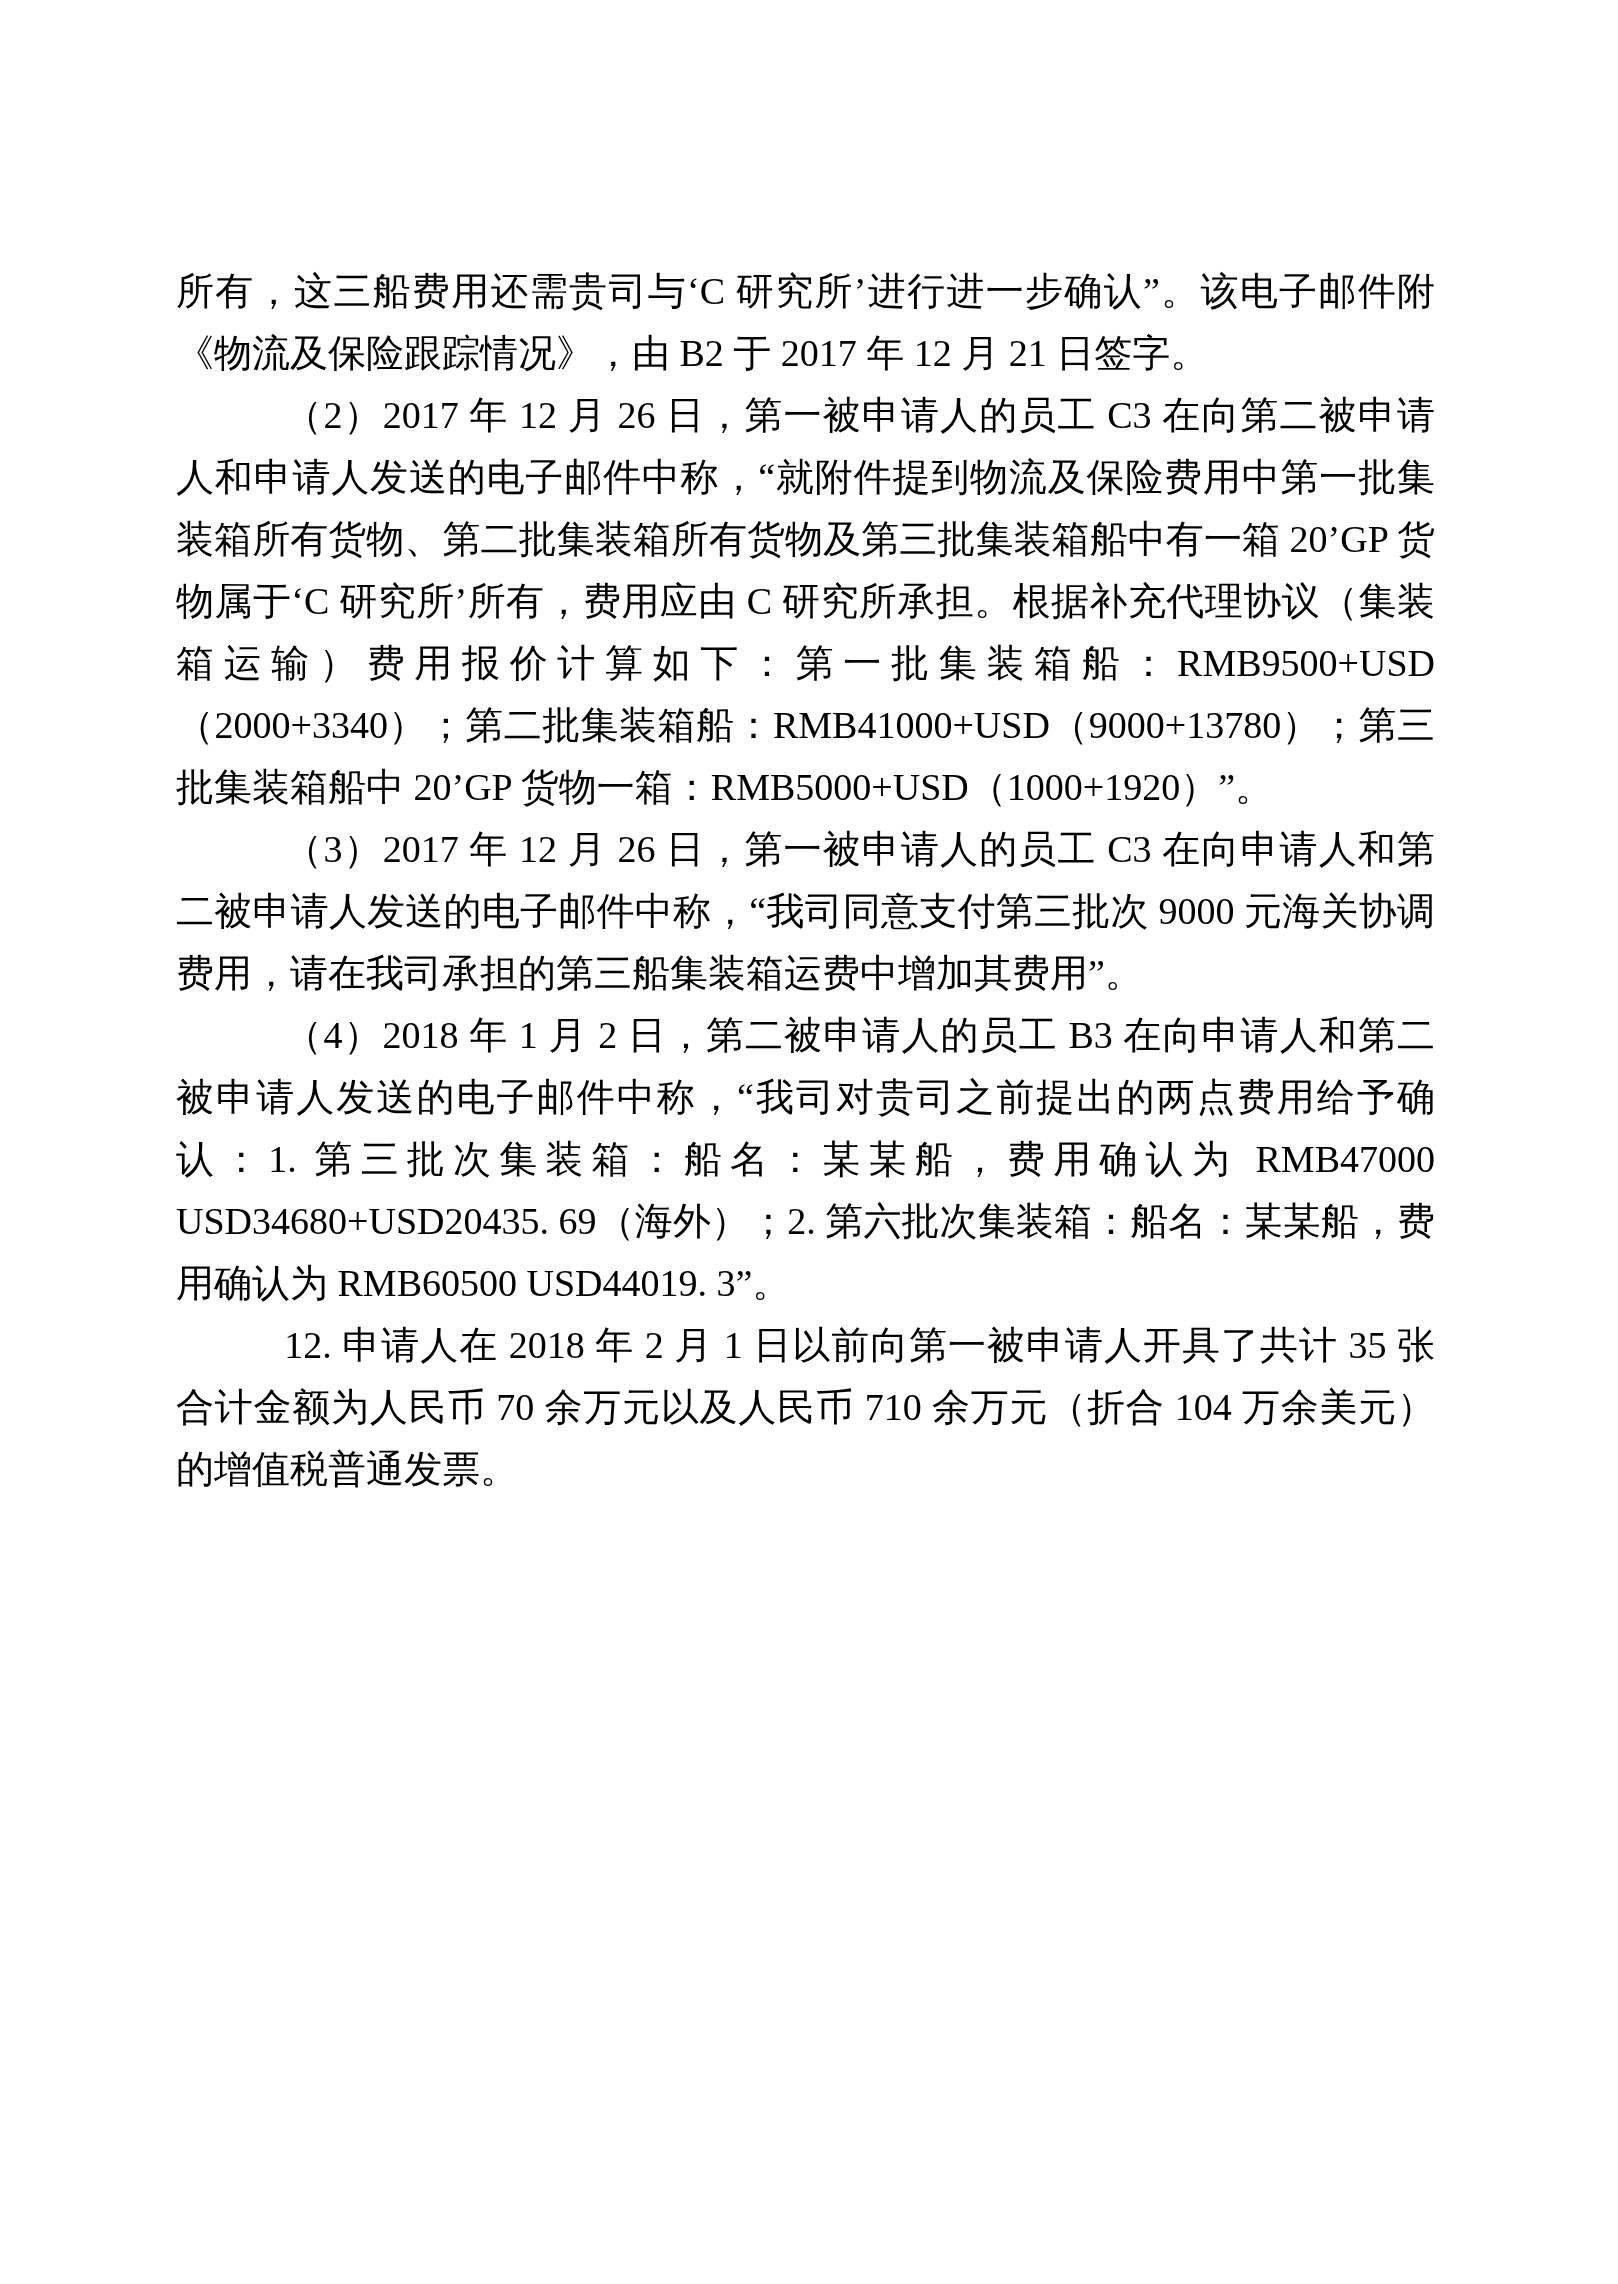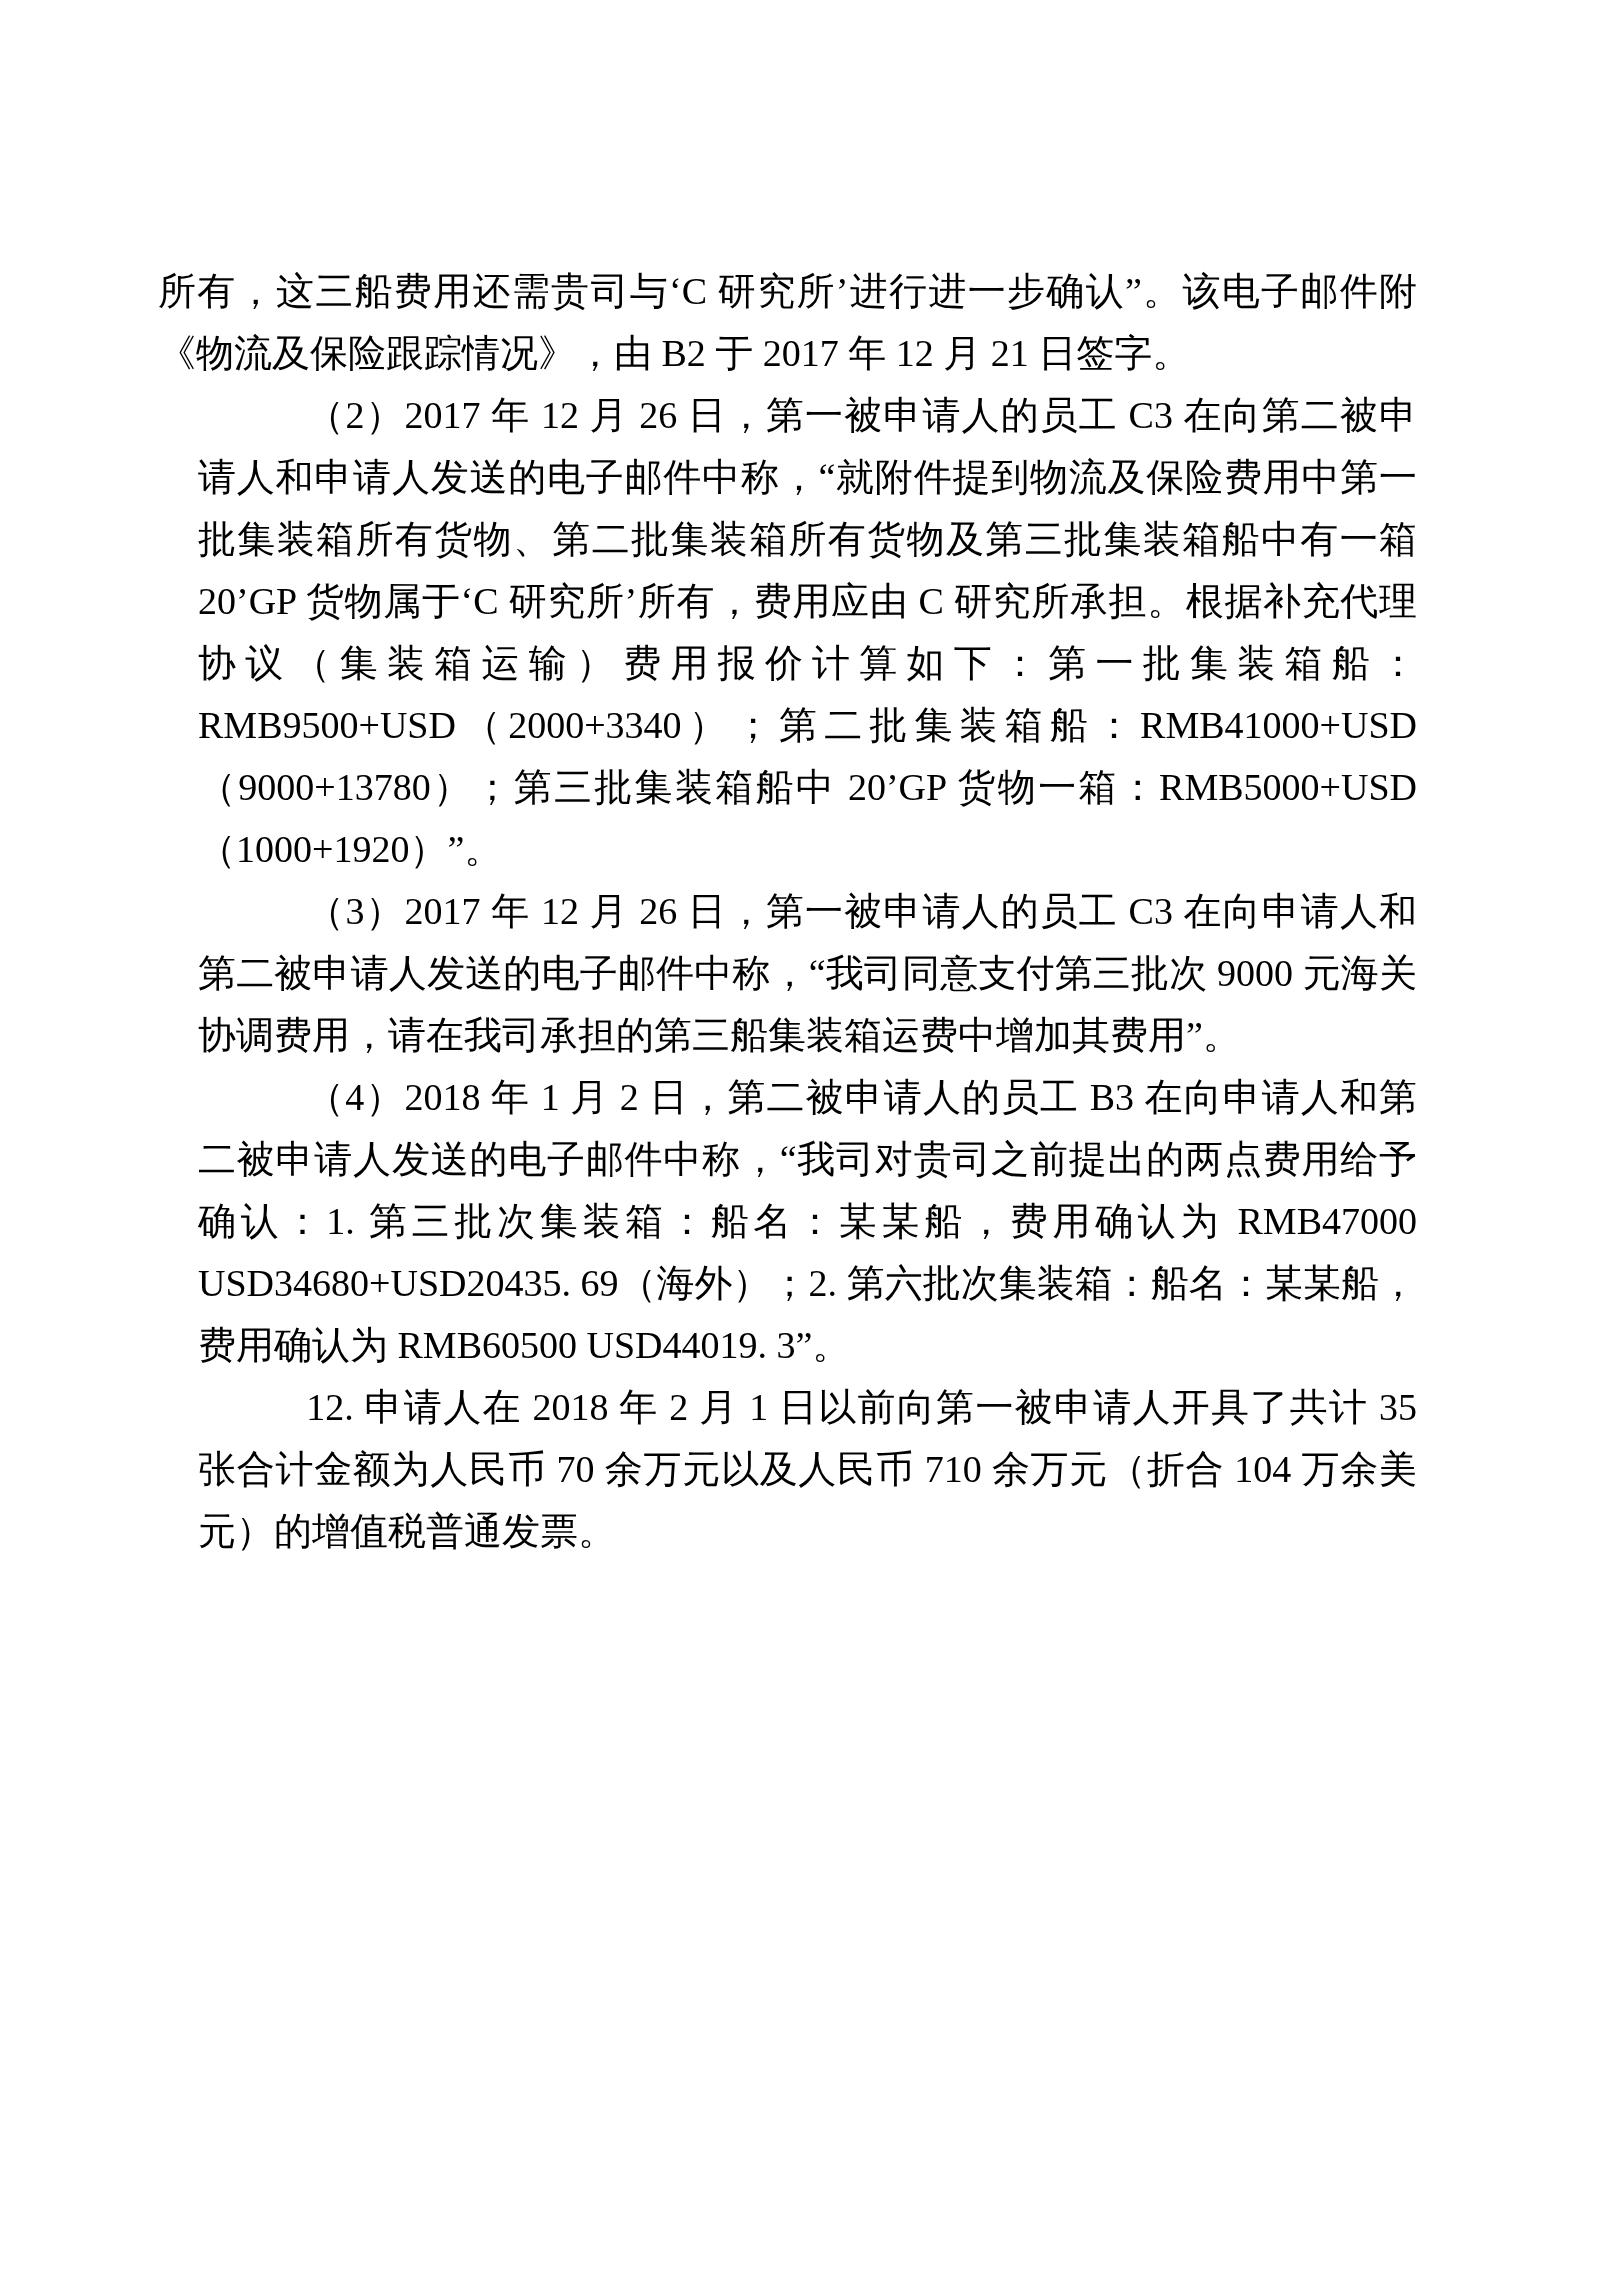--- a/index.html
+++ b/index.html
@@ -9,38 +9,37 @@
   }
   .page {
     position: relative;
     width: 1618px;
     height: 2284px;
     background: #ffffff;
     overflow: hidden;
   }
   .doc-body {
     position: absolute;
-    left: 158px;
+    left: 176px;
     top: 260px;
     width: 1259px;
     font-family: "Liberation Serif", "DejaVu Serif", serif;
     font-size: 38px;
     line-height: 62px;
     color: #000000;
     text-align: justify;
     text-justify: inter-ideograph;
   }
   .doc-body p.para {
     margin: 0;
     padding: 0;
     word-break: break-word;
   }
   .doc-body p.para.indent {
     text-indent: 2.85em;
-    margin-left: 40px;
   }
 </style>
 </head>
 <body style="background: rgb(255, 255, 255);">
 
 <main class="page">
   <section class="doc-body" style="color: rgb(0, 0, 0);">
       <p class="para">所有，这三船费用还需贵司与‘C 研究所’进行进一步确认”。该电子邮件附《物流及保险跟踪情况》，由 B2 于 2017 年 12 月 21 日签字。</p>
       <p class="para indent">（2）2017 年 12 月 26 日，第一被申请人的员工 C3 在向第二被申请人和申请人发送的电子邮件中称，“就附件提到物流及保险费用中第一批集装箱所有货物、第二批集装箱所有货物及第三批集装箱船中有一箱 20’GP 货物属于‘C 研究所’所有，费用应由 C 研究所承担。根据补充代理协议（集装箱运输）费用报价计算如下：第一批集装箱船：RMB9500+USD（2000+3340）；第二批集装箱船：RMB41000+USD（9000+13780）；第三批集装箱船中 20’GP 货物一箱：RMB5000+USD（1000+1920）”。</p>
       <p class="para indent">（3）2017 年 12 月 26 日，第一被申请人的员工 C3 在向申请人和第二被申请人发送的电子邮件中称，“我司同意支付第三批次 9000 元海关协调费用，请在我司承担的第三船集装箱运费中增加其费用”。</p>

